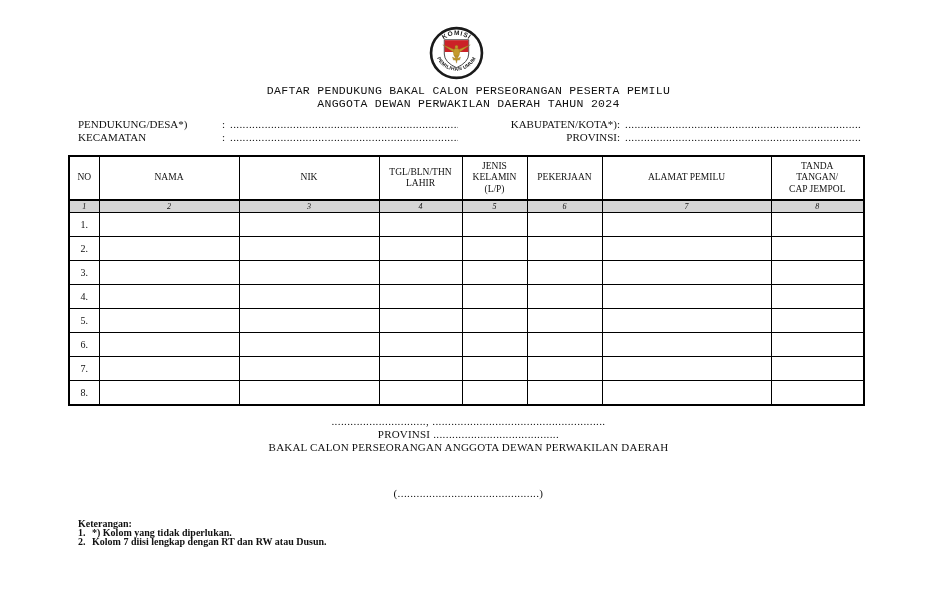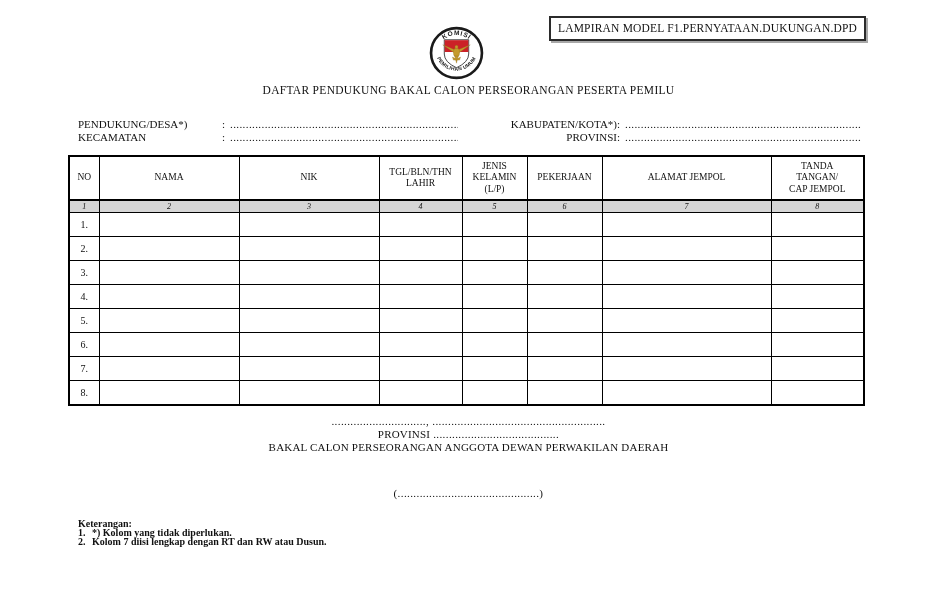--- a/index.html
+++ b/index.html
@@ -10,21 +10,21 @@
   .lampiran {
     position:absolute; left:549px; top:16px; width:317px; height:25px;
     border:2px solid #2b2b2b; box-shadow:2px 2px 0 #a8a8a8;
     font-size:11.5px; letter-spacing:0.2px; text-align:center; line-height:21px;
     background:#fff; white-space:nowrap; overflow:hidden;
   }
 
   .logo { position:absolute; left:428px; top:25px; }
 
   .title { position:absolute; left:0; top:84px; width:937px; text-align:center;
-    font-size:11.5px; letter-spacing:0.3px; line-height:13px; }
+    font-size:11.5px; letter-spacing:0.3px; line-height:13px;font-family:Liberation Mono, monospace; }
 
   .fields { position:absolute; top:118px; left:0; width:937px; font-size:11px; line-height:13px; }
   .fields-col { position:absolute; top:0; }
   .fields-col.left  { left:78px;  width:380px; }
   .fields-col.right { left:466px; width:395px; }
   .frow { display:flex; }
   .fields-col.left  .flabel { width:144px; flex:0 0 144px; }
   .fields-col.right .flabel { width:151px; flex:0 0 151px;text-align:right; }
   .fsep { width:8px; flex:0 0 8px; }
   .fdots { flex:1; overflow:hidden; white-space:nowrap; letter-spacing:0.4px; }
@@ -44,21 +44,20 @@
 
   .notes { position:absolute; left:78px; top:519px; font-size:10px; font-weight:bold; line-height:9px; }
   .note-item { display:flex; }
   .note-no { width:14px; flex:0 0 14px; }
 </style>
 </head>
 <body>
 
 <div class="page">
 
-  <div class="lampiran">LAMPIRAN MODEL F1.PERNYATAAN.DUKUNGAN.DPD</div>
 
   <svg class="logo" width="57" height="57" viewBox="0 0 56 56">
     <ellipse cx="28" cy="27.5" rx="25" ry="24.5" fill="#ffffff" stroke="#1a1a1a" stroke-width="2.6"></ellipse>
     <defs>
       <path id="arcTop" d="M 8,26 A 20.5,20.5 0 0 1 48,26" fill="none"></path>
       <path id="arcBot" d="M 7.5,27.5 A 20.8,20.8 0 0 0 48.5,27.5" fill="none"></path>
     </defs>
     <text font-size="6.4" font-weight="bold" fill="#1a1a1a" letter-spacing="0.7" text-anchor="middle" font-family="Liberation Sans, sans-serif">
       <textPath href="#arcTop" startOffset="50%">KOMISI</textPath>
     </text>
@@ -74,20 +73,21 @@
         <ellipse cx="28" cy="27" rx="3" ry="4.5"></ellipse>
         <circle cx="28" cy="21.5" r="1.6"></circle>
         <path d="M26.3,30.5 L28,37.5 L29.7,30.5 Z"></path>
         <path d="M24,31.5 L28,33.5 L32,31.5 L31,34.5 L25,34.5 Z"></path>
       </g>
     </g>
   </svg>
 
   <div class="title">
     <div>DAFTAR PENDUKUNG BAKAL CALON PERSEORANGAN PESERTA PEMILU</div>
+    <div>ANGGOTA DEWAN PERWAKILAN DAERAH TAHUN 2024</div>
   </div>
 
   <div class="fields">
     <div class="fields-col left">
       <div class="frow">
         <span class="flabel">PENDUKUNG/DESA*)</span>
           <span class="fsep">:</span>
           <span class="fdots">................................................................................</span>
       </div>
       <div class="frow">
@@ -125,21 +125,21 @@
         <tr>
       <th>NO</th>
       <th>NAMA</th>
       <th>NIK</th>
       <th>TGL/BLN/THN
 LAHIR</th>
       <th>JENIS
 KELAMIN
 (L/P)</th>
       <th>PEKERJAAN</th>
-      <th>ALAMAT JEMPOL</th>
+      <th>ALAMAT PEMILU</th>
       <th>TANDA
 TANGAN/
 CAP JEMPOL</th>
     </tr>
     <tr class="subhead">
       <td>1</td>
       <td>2</td>
       <td>3</td>
       <td>4</td>
       <td>5</td>

